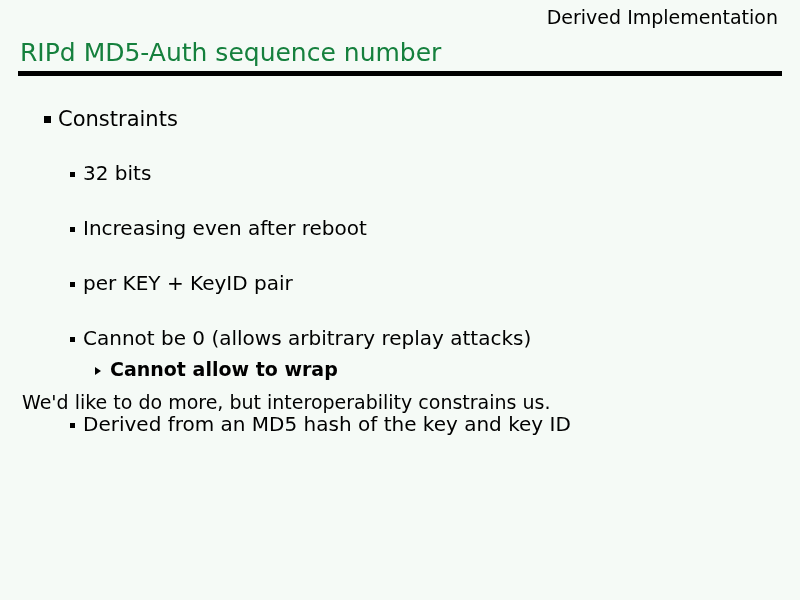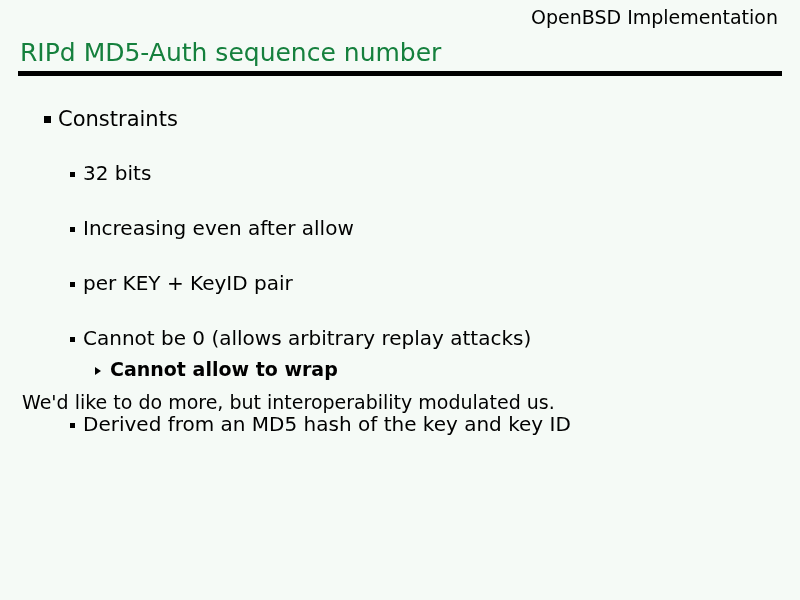--- a/index.html
+++ b/index.html
@@ -147,41 +147,41 @@
     line-height: 24px;
     color: #000000;
     white-space: nowrap;
   }
 </style>
 </head>
 <body>
 
 <div id="slide">
 
-  <div class="running-title">OpenBSD Implementation</div>
+  <div class="running-title">Derived Implementation</div>
 
   <div class="slide-title">RIPd MD5-Auth sequence number</div>
 
   <div class="title-rule"></div>
 
   <div class="body-block">
 
     <div class="bullet-row lvl1">
       <span class="marker"></span>
       <span class="btext">Constraints</span>
     </div>
 
     <div class="bullet-row lvl2">
       <span class="marker"></span>
       <span class="btext">32 bits</span>
     </div>
 
     <div class="bullet-row lvl2">
       <span class="marker"></span>
-      <span class="btext">Increasing even after allow</span>
+      <span class="btext">Increasing even after reboot</span>
     </div>
 
     <div class="bullet-row lvl2">
       <span class="marker"></span>
       <span class="btext">per KEY + KeyID pair</span>
     </div>
 
     <div class="bullet-row lvl2">
       <span class="marker"></span>
       <span class="btext">Cannot be 0 (allows arbitrary replay attacks)</span>
@@ -193,15 +193,15 @@
     </div>
 
 
     <div class="bullet-row lvl2">
       <span class="marker"></span>
       <span class="btext">Derived from an MD5 hash of the key and key ID</span>
     </div>
 
   </div>
 
-  <div class="closing-note">We'd like to do more, but interoperability modulated us.</div>
+  <div class="closing-note">We'd like to do more, but interoperability constrains us.</div>
 
 </div>
 
 </body></html>

